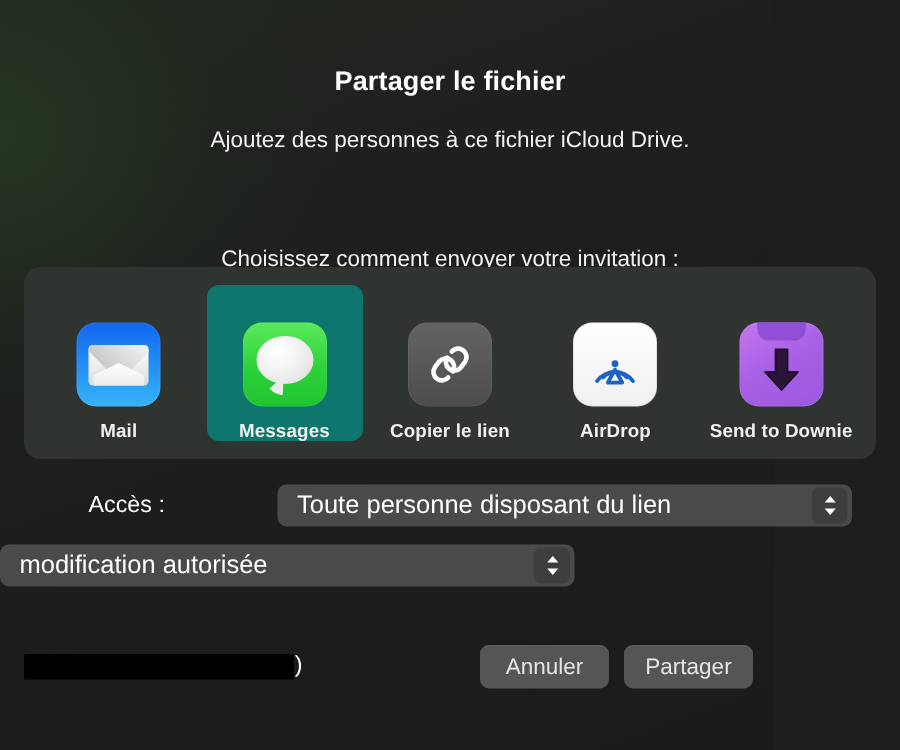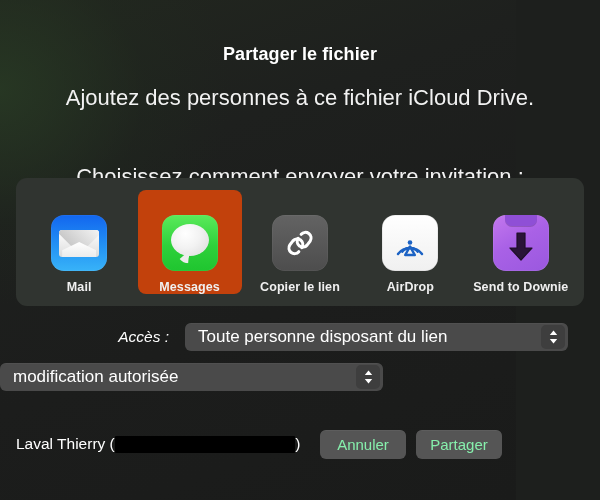--- a/index.html
+++ b/index.html
@@ -35,21 +35,21 @@
     font-size: 18px;
     font-weight: bold;
     letter-spacing: 0.1px;
     color: #ffffff;
   }
   .subtitle {
     position: absolute;
     left: 0;
     width: 600px;
     text-align: center;
-    font-size: 22px;
+    font-size: 15px;
     font-weight: normal;
     color: #f2f2f2;
   }
   .subtitle.line1 { top: 85px; }
   .subtitle.line2 { top: 125px; margin-top: 39px; }
 
   
   #share-panel {
     position: absolute;
     left: 16px;
@@ -77,21 +77,21 @@
     height: 104px;
     display: flex;
     flex-direction: column;
     align-items: center;
     justify-content: flex-end;
     border-radius: 8px;
     box-sizing: border-box;
     padding-top: 4px;
   }
   .target.selected {
-    background: #c2410c;
+    background: #0f766e;
   }
   .target .glyph {
     width: 56px;
     height: 56px;
     border-radius: 13px;
     position: relative;
     overflow: hidden;
     flex: none;
   }
   .target .tlabel {
@@ -213,27 +213,26 @@
     left: 0;
     width: 600px;
     height: 28px;
     display: flex;
     align-items: center;
   }
   .form-row.access { top: 323px; }
   .form-row.permission { top: 363px; }
   .row-label {
     width: 185px;
-    text-align: right;
+    text-align: center;
     padding-right: 16px;
     box-sizing: border-box;
     font-size: 15.5px;
     color: #ffffff;
     white-space: nowrap;
-    font-style: italic;
   }
   .popup {
     position: relative;
     width: 383px;
     height: 28px;
     background: #4a4a4a;
     border-radius: 6px;
     display: flex;
     align-items: center;
     box-shadow: inset 0 0.5px 0 rgba(255,255,255,0.07);
@@ -289,21 +288,21 @@
     top: 430px;
     display: flex;
     gap: 10px;
   }
   .btn {
     min-width: 86px;
     height: 29px;
     border: none;
     border-radius: 6px;
     background: #555555;
-    color: #86efac;
+    color: #e5e5e5;
     font-family: "Liberation Sans", sans-serif;
     font-size: 15px;
     padding: 0 14px;
     box-shadow: inset 0 0.5px 0 rgba(255,255,255,0.10);
     cursor: default;
   }
 </style>
 </head>
 <body>
 
@@ -390,21 +389,20 @@
       <div class="stepper">
         <svg width="11" height="16" viewBox="0 0 11 16" aria-hidden="true">
           <path d="M5.5 1.6 L9.2 6.0 L1.8 6.0 Z" fill="#ffffff"></path>
           <path d="M5.5 14.4 L1.8 10.0 L9.2 10.0 Z" fill="#ffffff"></path>
         </svg>
       </div>
     </div>
   </div>
 
   <div id="account-line">
-    <span>Laval Thierry (</span>
       <span id="redacted-email">thierry.laval@gmail.com</span>
       <span>)</span>
   </div>
 
   <div class="footer-buttons">
     <button class="btn">Annuler</button>
     <button class="btn">Partager</button>
   </div>
 
 </div>

